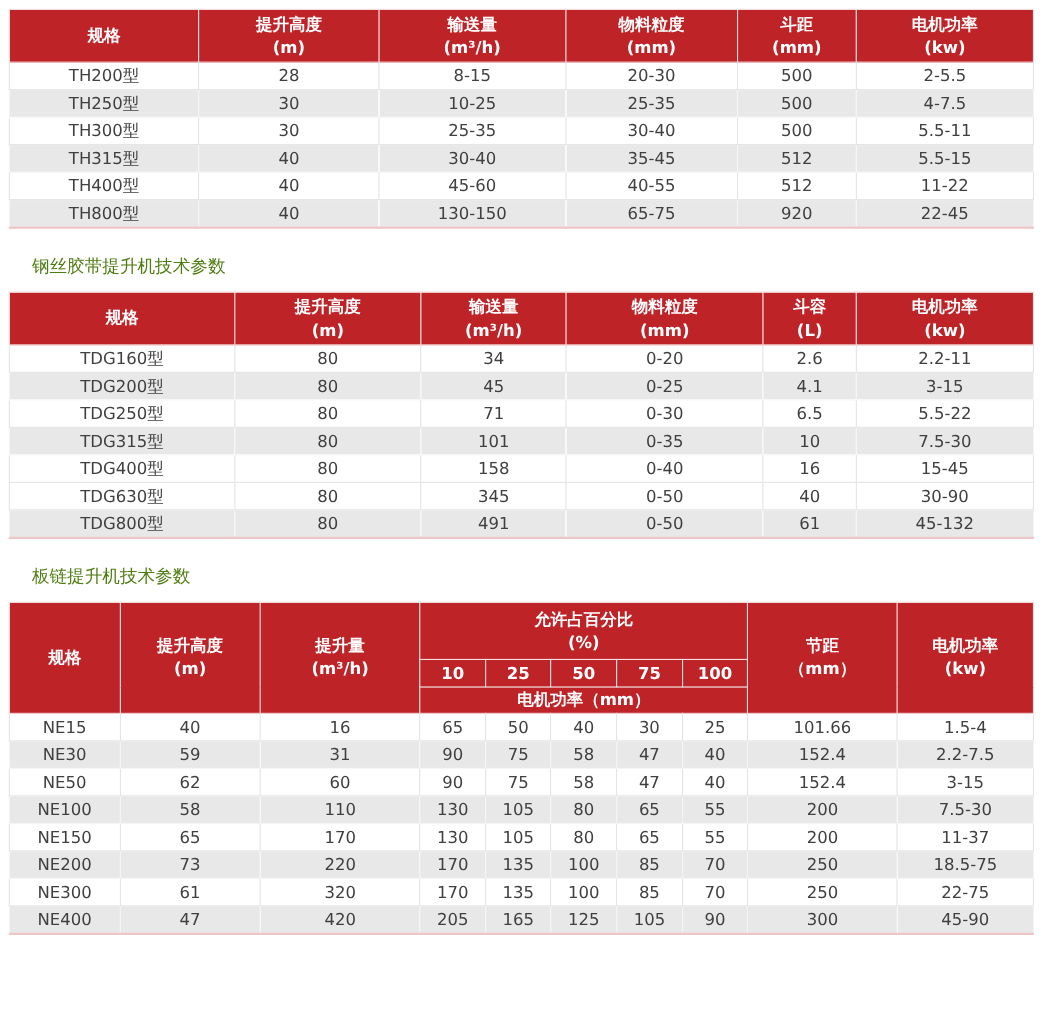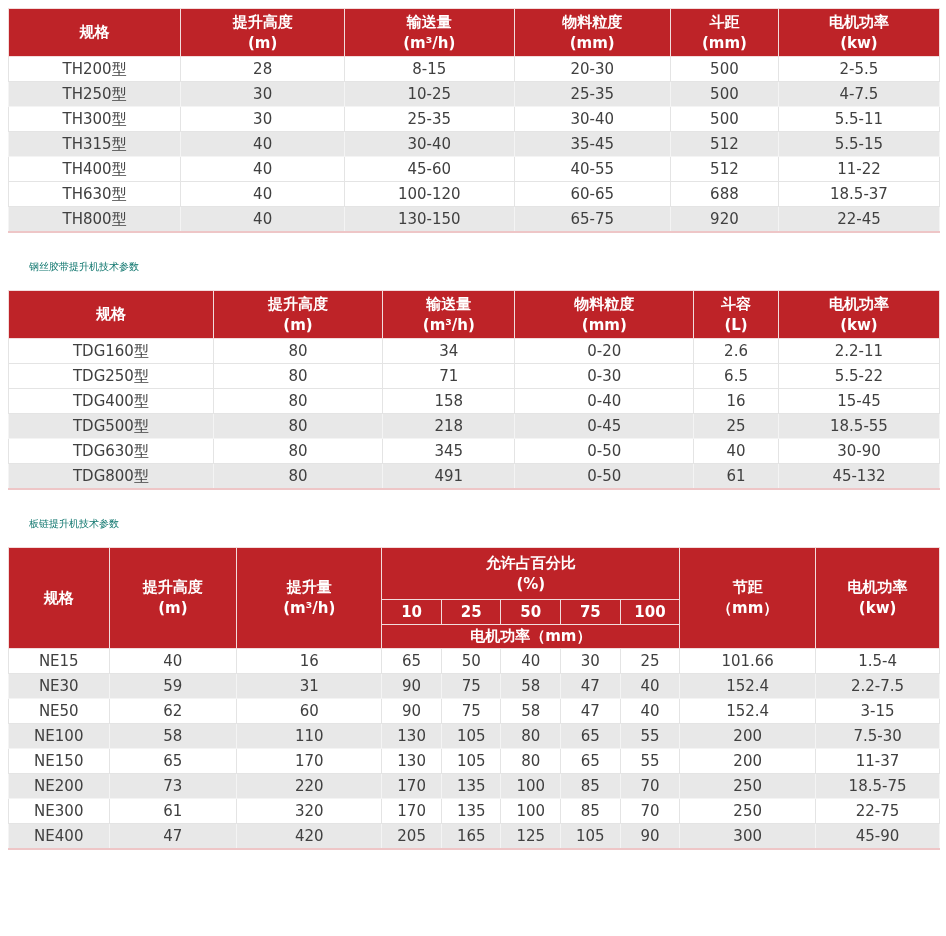--- a/index.html
+++ b/index.html
@@ -48,22 +48,22 @@
   }
   table.spec-table tbody tr.stripe td {
     background: var(--stripe, #e8e8e8);
     border-color: #f4f4f4;
   }
   table.t-simple thead tr { height: 48px; }
   table.t-complex thead tr.h1 { height: 52px; }
   table.t-complex thead tr.h2 { height: 25px; }
   table.t-complex thead tr.h3 { height: 23px; }
   .section-label {
-    font-size: 10px;
-    color: #0f766e;
+    font-size: 16px;
+    color: #4d7c0f;
     margin: 25px 0 14px 21px;
     line-height: 18px;
   }
 </style>
 </head>
 <body>
 
 <div class="page">
 
   <table class="spec-table t-simple">
@@ -136,28 +136,20 @@
           <td>5.5-15</td>
         </tr>
         <tr>
           <td>TH400型</td>
           <td>40</td>
           <td>45-60</td>
           <td>40-55</td>
           <td>512</td>
           <td>11-22</td>
         </tr>
-        <tr>
-          <td>TH630型</td>
-          <td>40</td>
-          <td>100-120</td>
-          <td>60-65</td>
-          <td>688</td>
-          <td>18.5-37</td>
-        </tr>
         <tr class="stripe">
           <td>TH800型</td>
           <td>40</td>
           <td>130-150</td>
           <td>65-75</td>
           <td>920</td>
           <td>22-45</td>
         </tr>
       </tbody>
     </table>
@@ -202,43 +194,51 @@
       </thead>
       <tbody>
         <tr>
           <td>TDG160型</td>
           <td>80</td>
           <td>34</td>
           <td>0-20</td>
           <td>2.6</td>
           <td>2.2-11</td>
         </tr>
+        <tr class="stripe">
+          <td>TDG200型</td>
+          <td>80</td>
+          <td>45</td>
+          <td>0-25</td>
+          <td>4.1</td>
+          <td>3-15</td>
+        </tr>
         <tr>
           <td>TDG250型</td>
           <td>80</td>
           <td>71</td>
           <td>0-30</td>
           <td>6.5</td>
           <td>5.5-22</td>
         </tr>
+        <tr class="stripe">
+          <td>TDG315型</td>
+          <td>80</td>
+          <td>101</td>
+          <td>0-35</td>
+          <td>10</td>
+          <td>7.5-30</td>
+        </tr>
         <tr>
           <td>TDG400型</td>
           <td>80</td>
           <td>158</td>
           <td>0-40</td>
           <td>16</td>
           <td>15-45</td>
-        </tr>
-        <tr class="stripe">
-          <td>TDG500型</td>
-          <td>80</td>
-          <td>218</td>
-          <td>0-45</td>
-          <td>25</td>
-          <td>18.5-55</td>
         </tr>
         <tr>
           <td>TDG630型</td>
           <td>80</td>
           <td>345</td>
           <td>0-50</td>
           <td>40</td>
           <td>30-90</td>
         </tr>
         <tr class="stripe">

